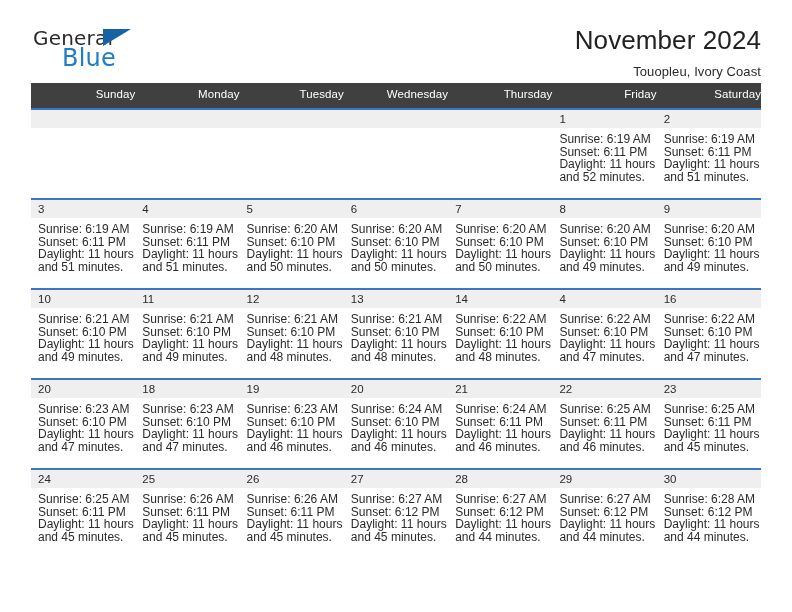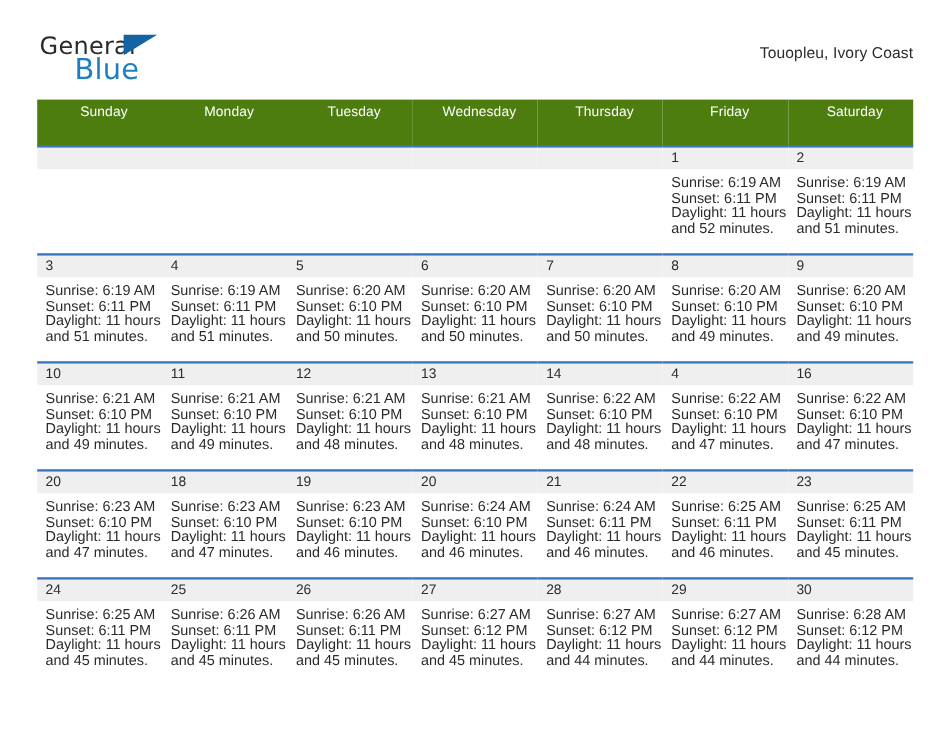--- a/index.html
+++ b/index.html
@@ -85,26 +85,26 @@
   }
 
   
   .cal {
     margin-top: 11px;
     width: 730px;
     border-collapse: collapse;
     table-layout: fixed;
   }
   .cal th {
-    background: #4d7c0f;
+    background: #404040;
     color: #ffffff;
     font-weight: normal;
     font-size: 11.5px;
-    text-align: center;
-    padding: 5px 0 21px 7px;
+    text-align: right;
+    padding: 5px 0 8px 7px;
     height: 19px;
     box-sizing: border-box;
     letter-spacing: .1px;
   }
   .cal td {
     vertical-align: top;
     padding: 0;
     border-top: 2px solid #3b77bf;
     height: 90px;
     box-sizing: border-box;
@@ -134,20 +134,21 @@
 
 <div class="page">
 
   <div class="topbar">
     <div class="logo">
       <span class="logo-general">General</span>
       <span class="logo-tri"></span>
       <span class="logo-blue">Blue</span>
     </div>
     <div class="titleblock">
+      <div class="cal-title">November 2024</div>
       <div class="cal-sub">Touopleu, Ivory Coast</div>
     </div>
   </div>
 
   <table class="cal">
     <thead>
       <tr>
         <th>Sunday</th>
         <th>Monday</th>
         <th>Tuesday</th>

